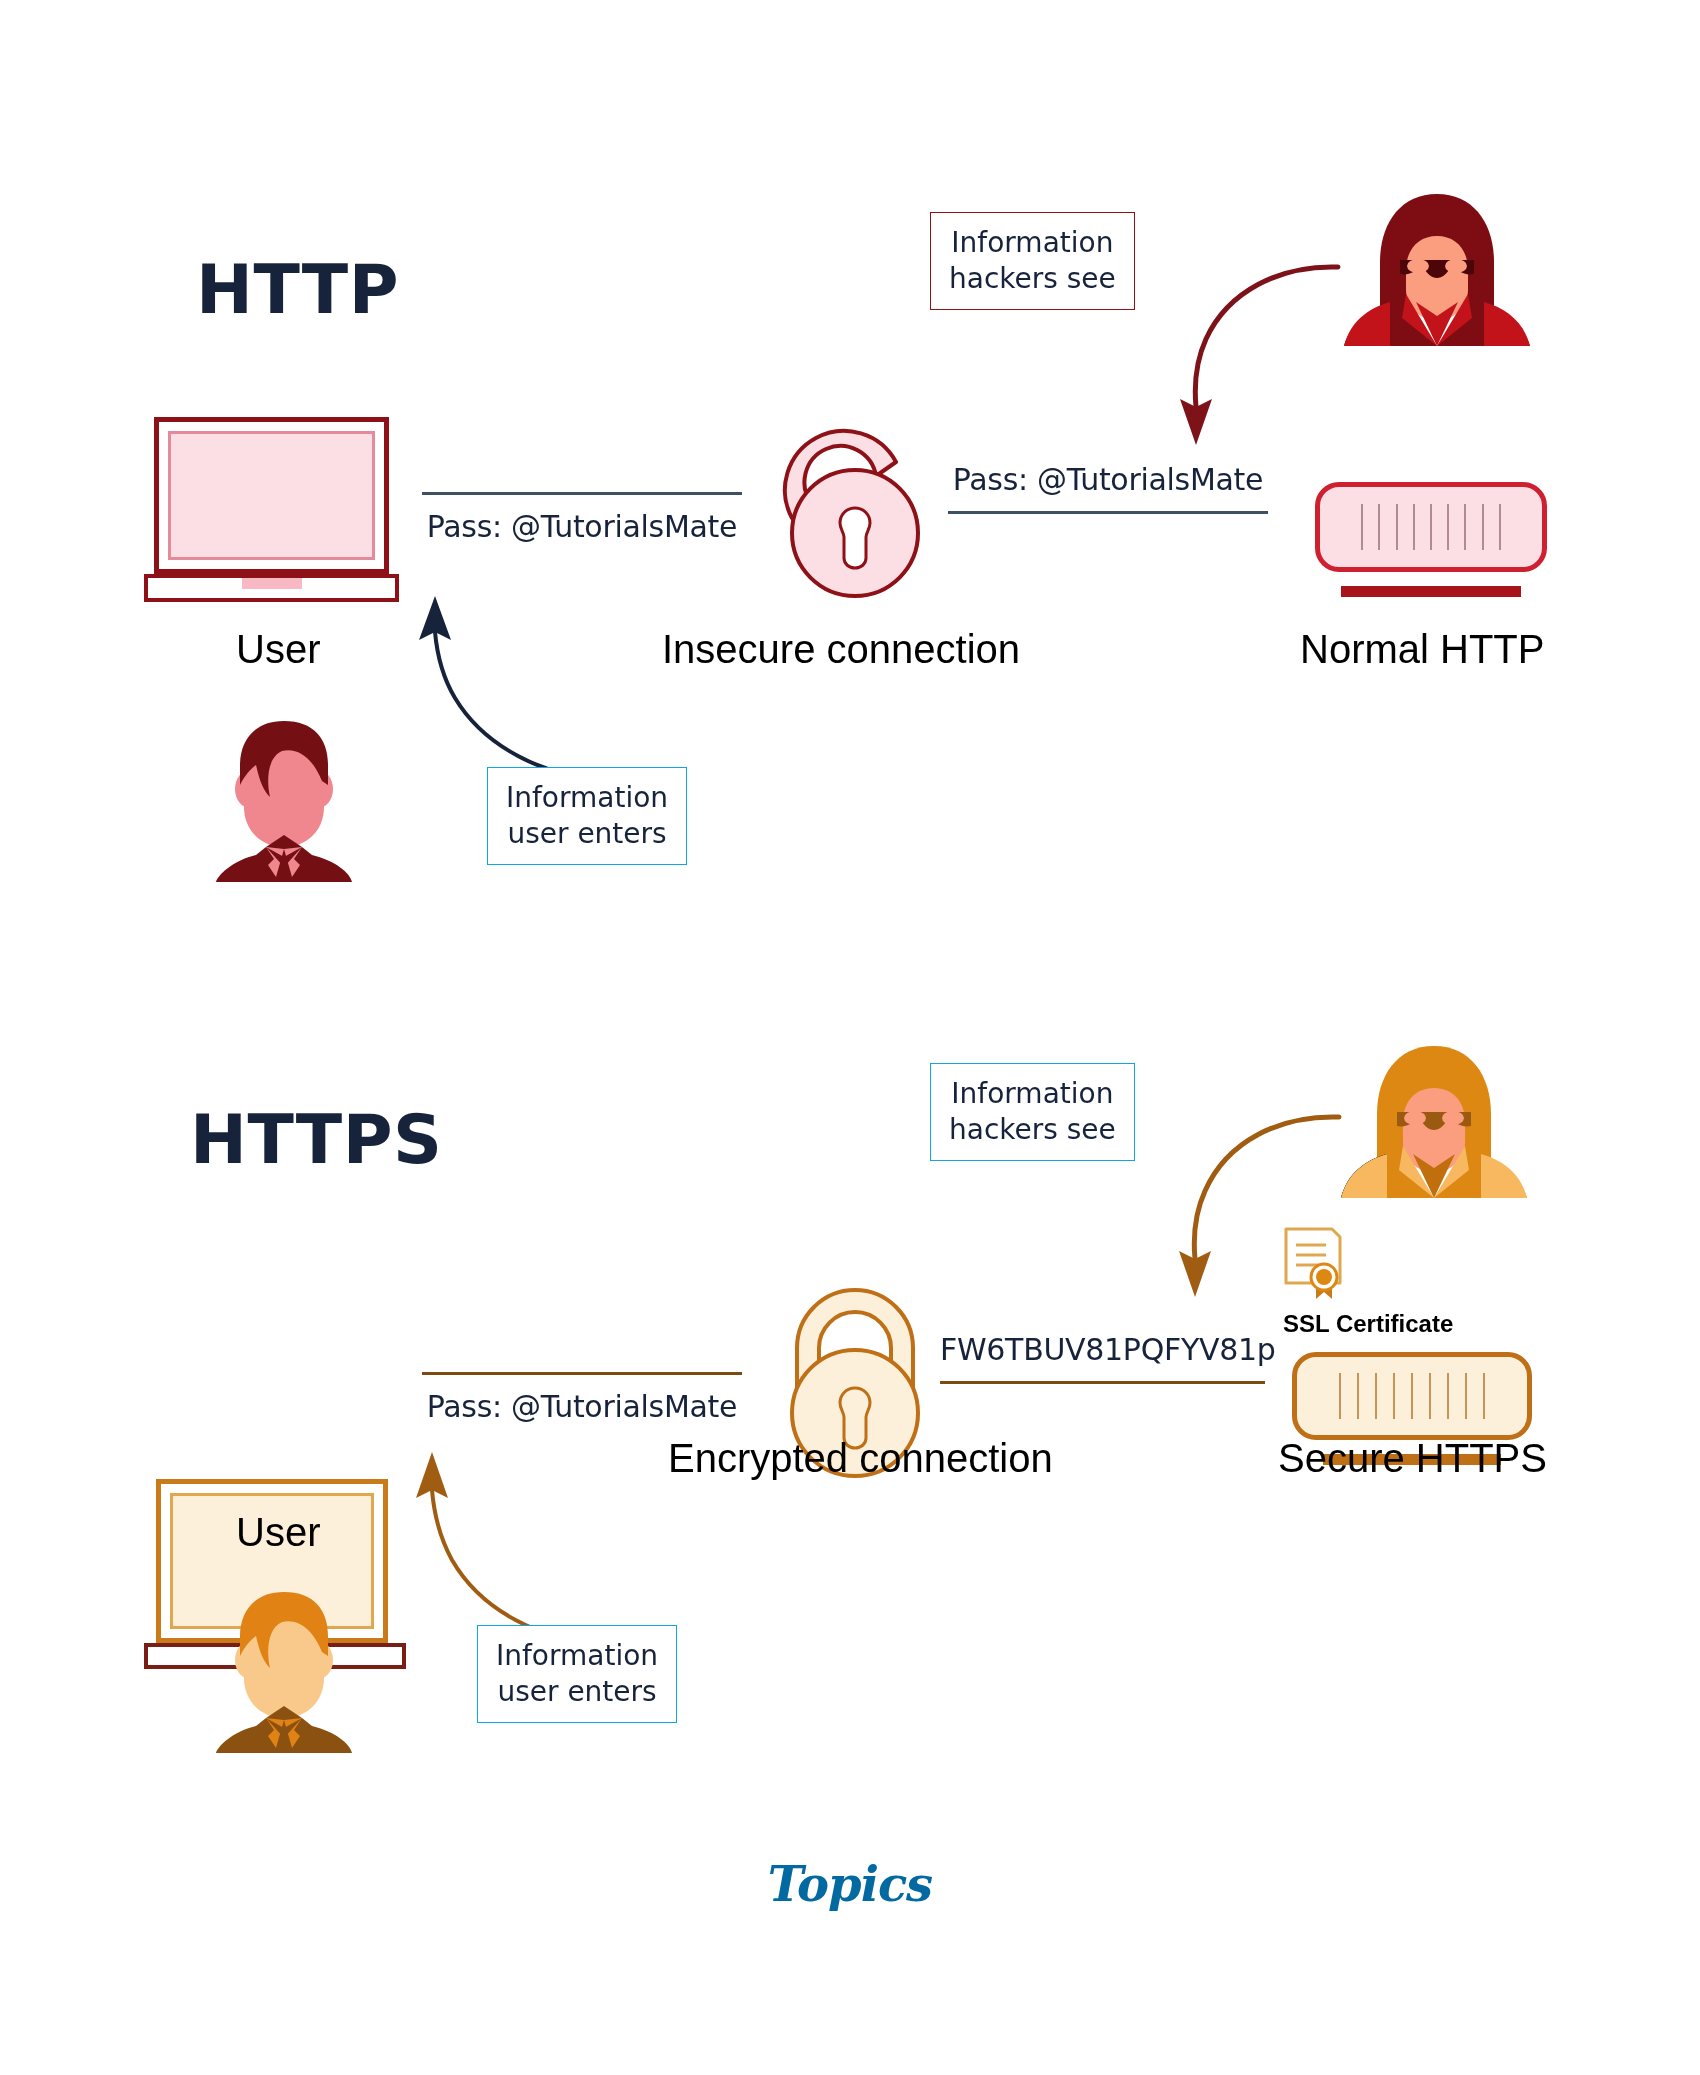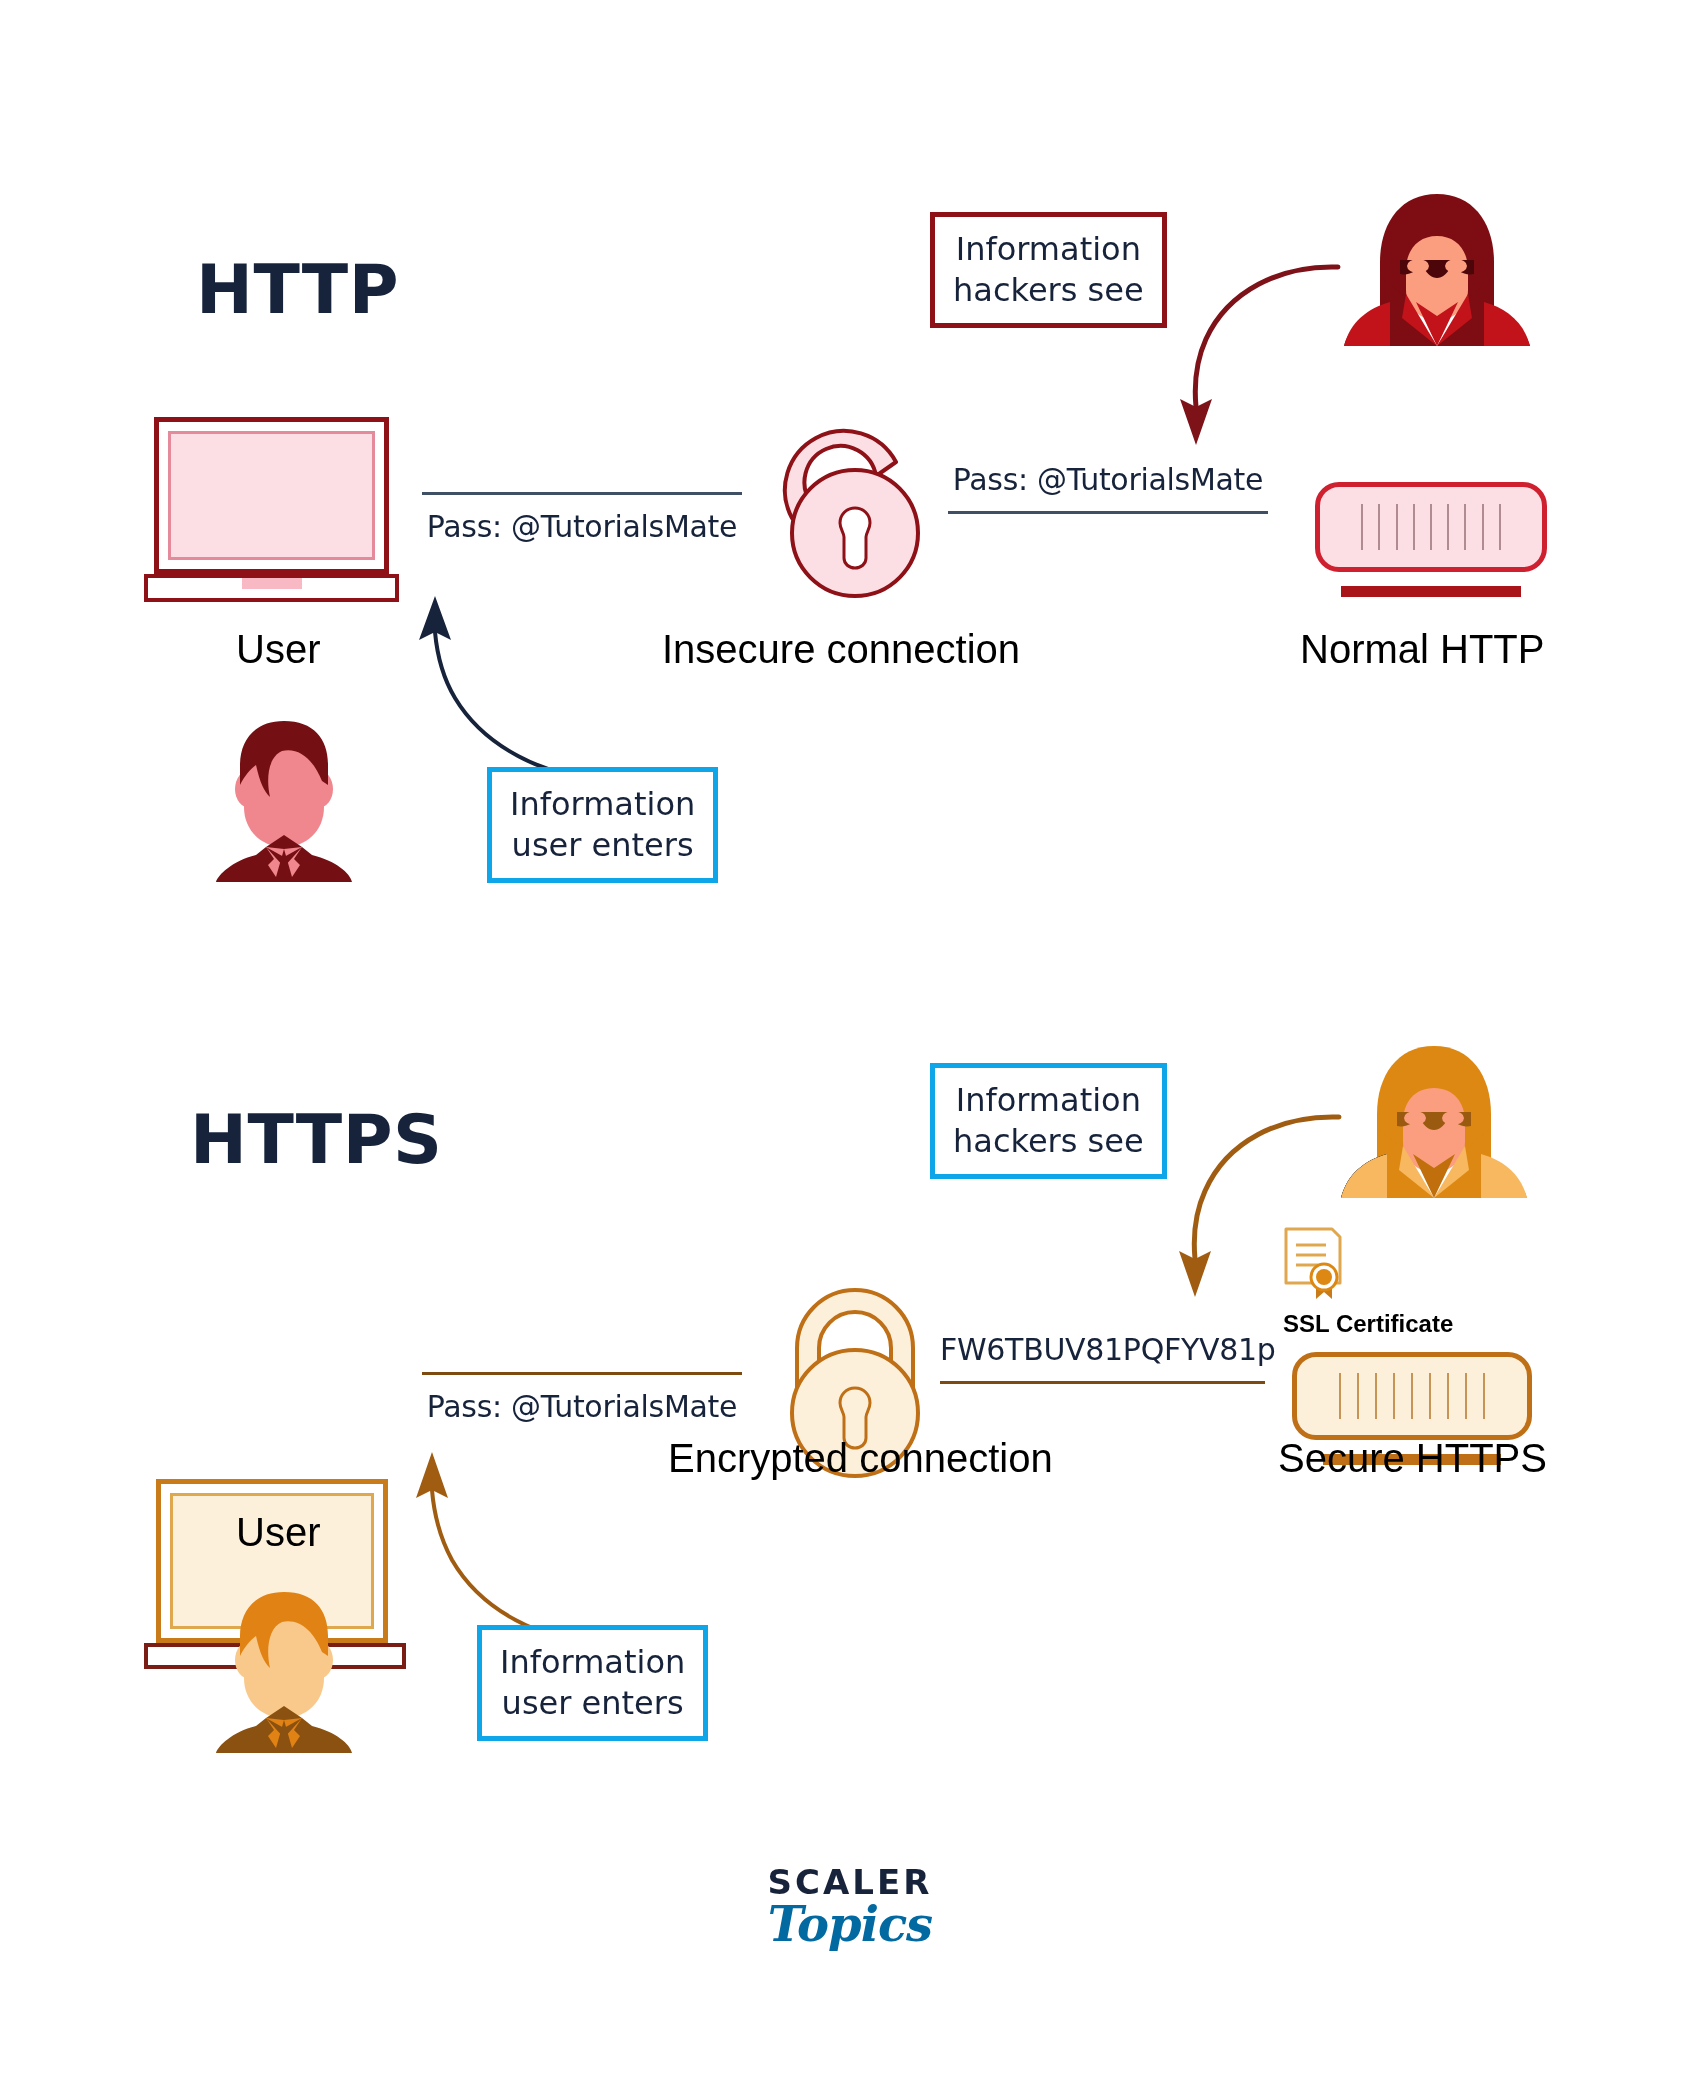--- a/index.html
+++ b/index.html
@@ -16,22 +16,22 @@
   .caption{font-size:40px;font-weight:400;color:#000;white-space:nowrap;
            font-family:"Liberation Sans",sans-serif;}
 
   
   .passwrap{width:320px;}
   .passwrap .rule{height:3px;width:100%;}
   .passwrap .txt{font-size:30px;color:#17233b;white-space:nowrap;
                  font-family:"DejaVu Sans",sans-serif;letter-spacing:-0.3px;}
 
   
-  .callout{border:5px solid #0ea5e9;background:#fff;padding:12px 18px;
-           font-size:32px;line-height:1.28;color:#17233b;text-align:center;
+  .callout{border:1px solid #0ea5e9;background:#fff;padding:12px 18px;
+           font-size:28px;line-height:1.28;color:#17233b;text-align:center;
            font-family:"DejaVu Sans",sans-serif;white-space:nowrap;}
   .callout.red{border-color:#8d1117;}
 
   
   .laptop{position:relative;}
   .lap-lid{border:5px solid #8d1117;background:#fff;box-sizing:border-box;}
   .lap-screen{border:3px solid #e48a9a;background:#fbdfe4;box-sizing:border-box;
               width:100%;height:100%;}
   .lap-base{border:4px solid #8d1117;background:#fff;box-sizing:border-box;
             position:relative;}
@@ -304,15 +304,14 @@
     <span></span>
     <span></span>
     <span></span>
   </div>
   <div class="server-foot" style="width:178px;"></div>
 </div>
 
 <div class="abs caption" style="left:1278px;top:1436px;">Secure HTTPS</div>
 
 <div class="abs" style="left:0;top:1862px;width:1700px;text-align:center;">
-  <div class="logo-scaler">SCALER</div>
   <div class="logo-topics">Topics</div>
 </div>
 
 </body></html>

